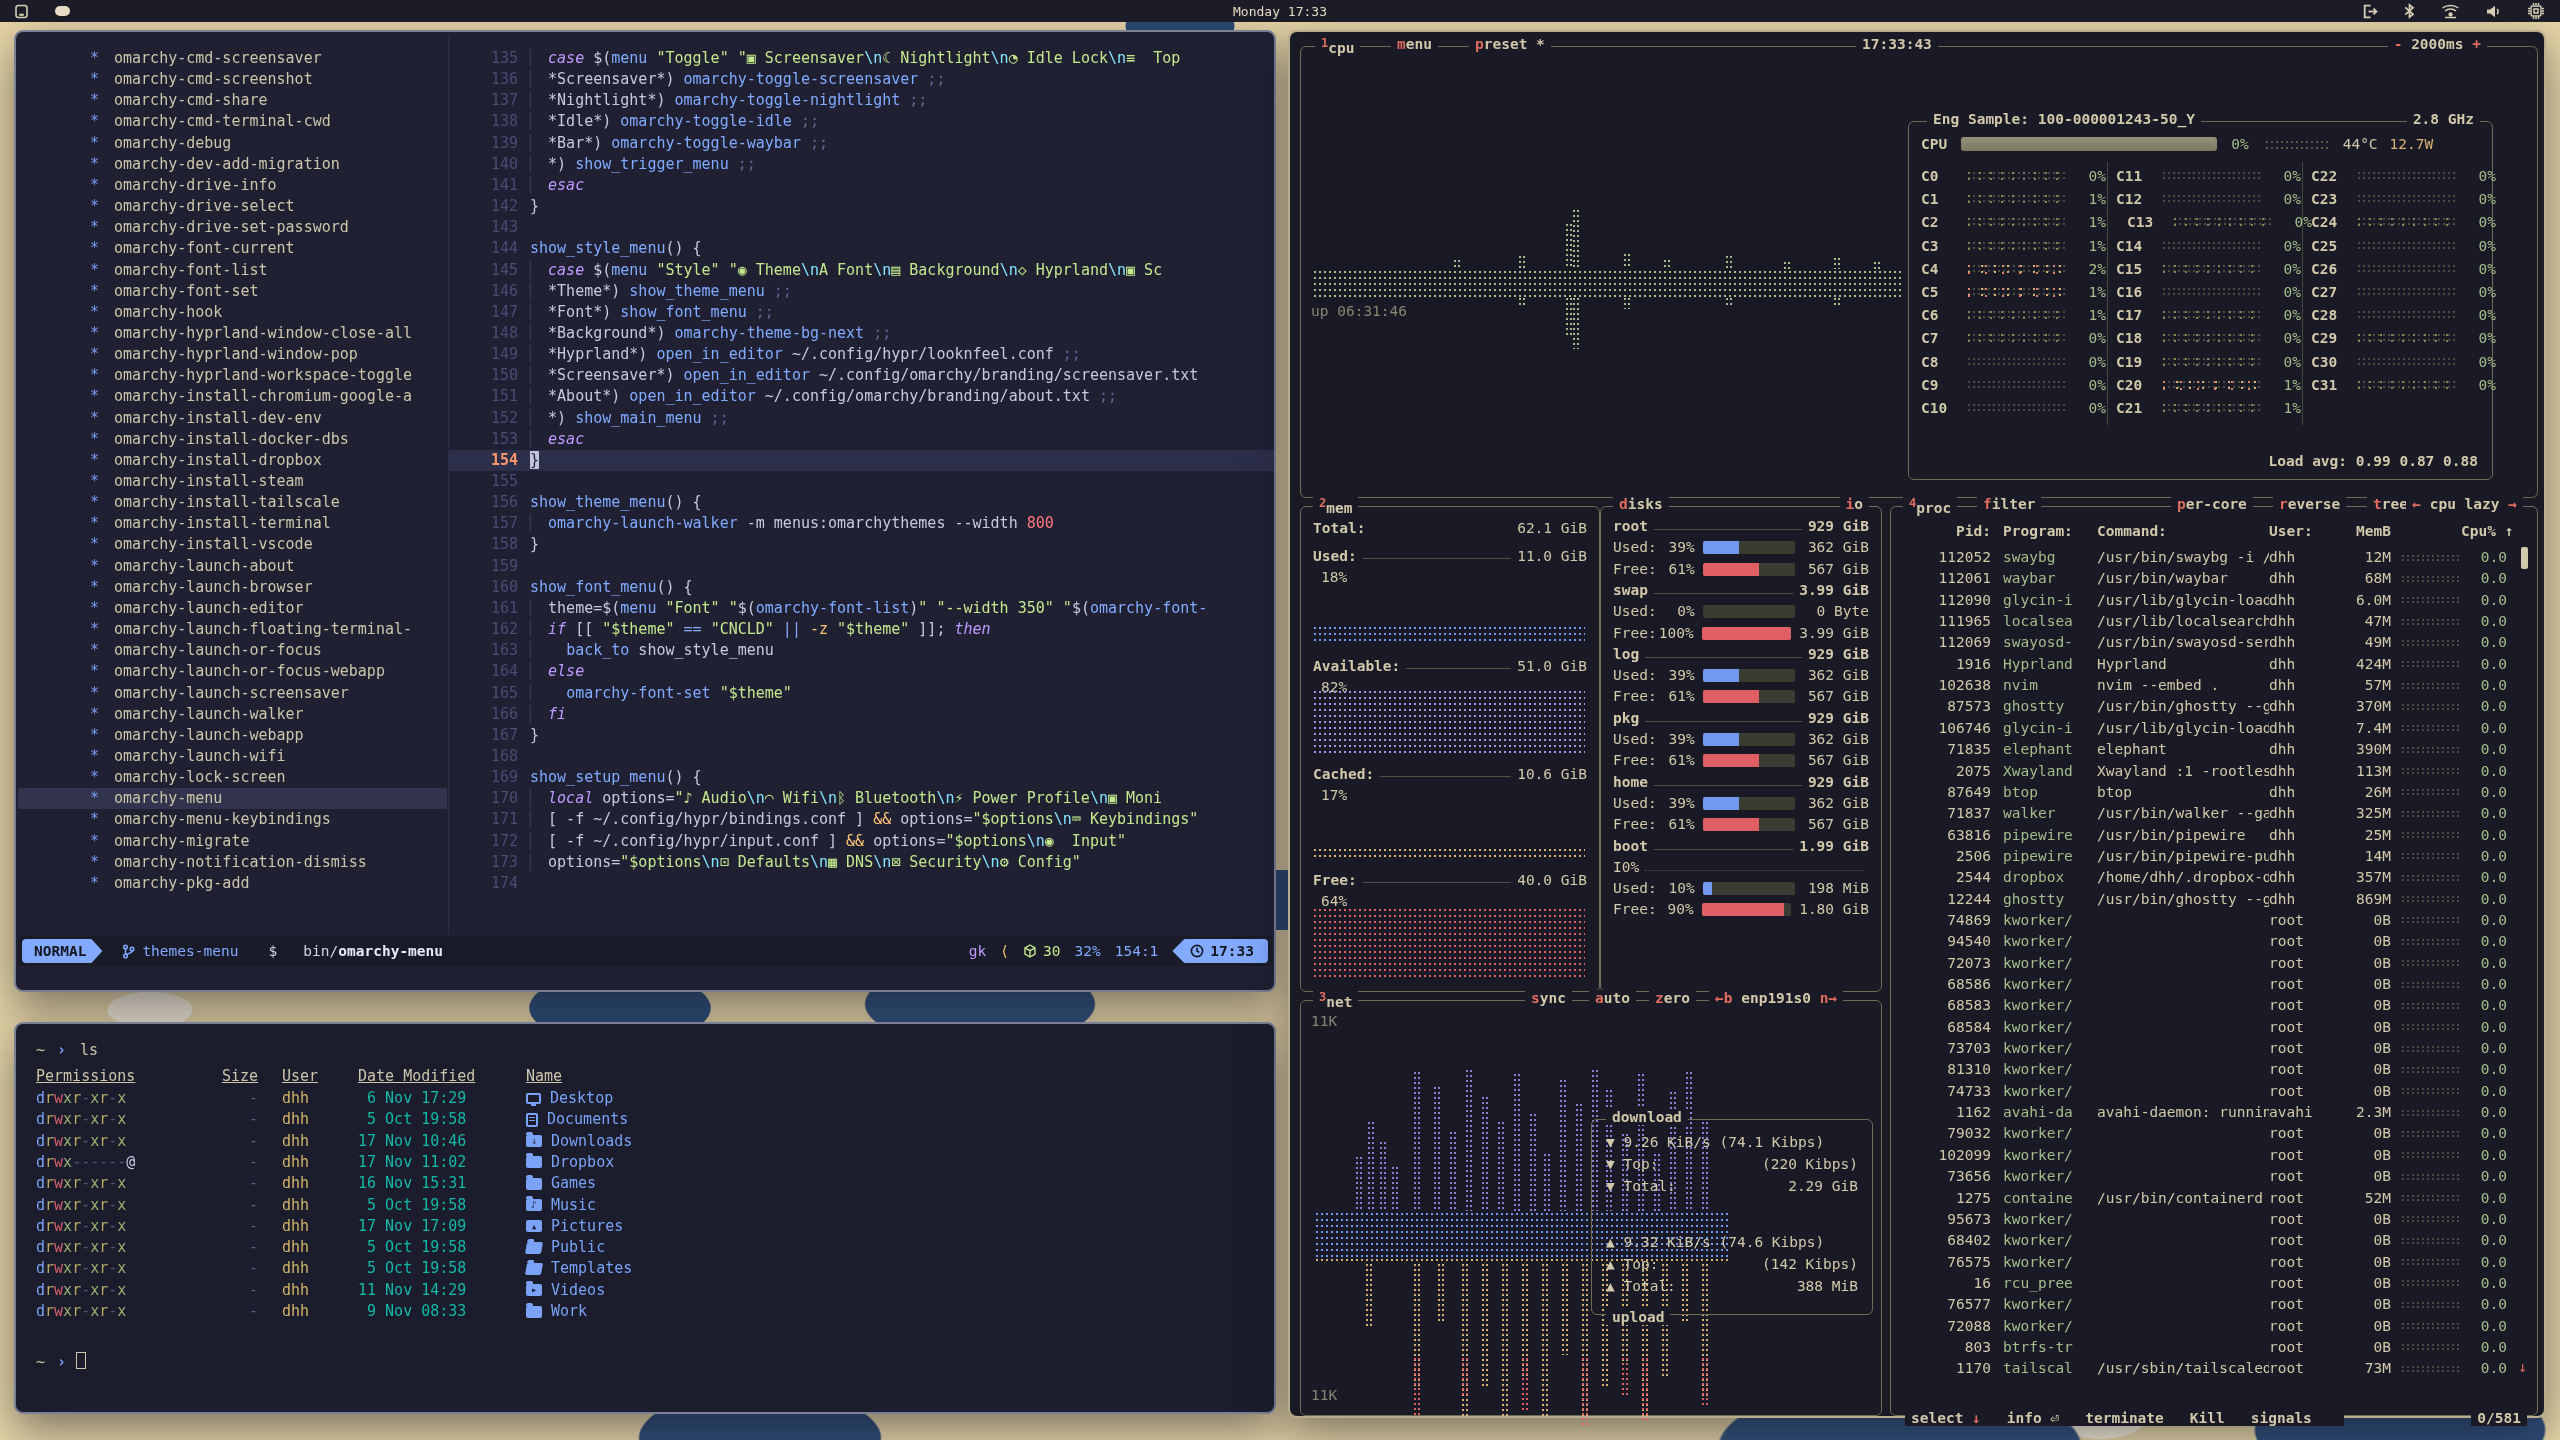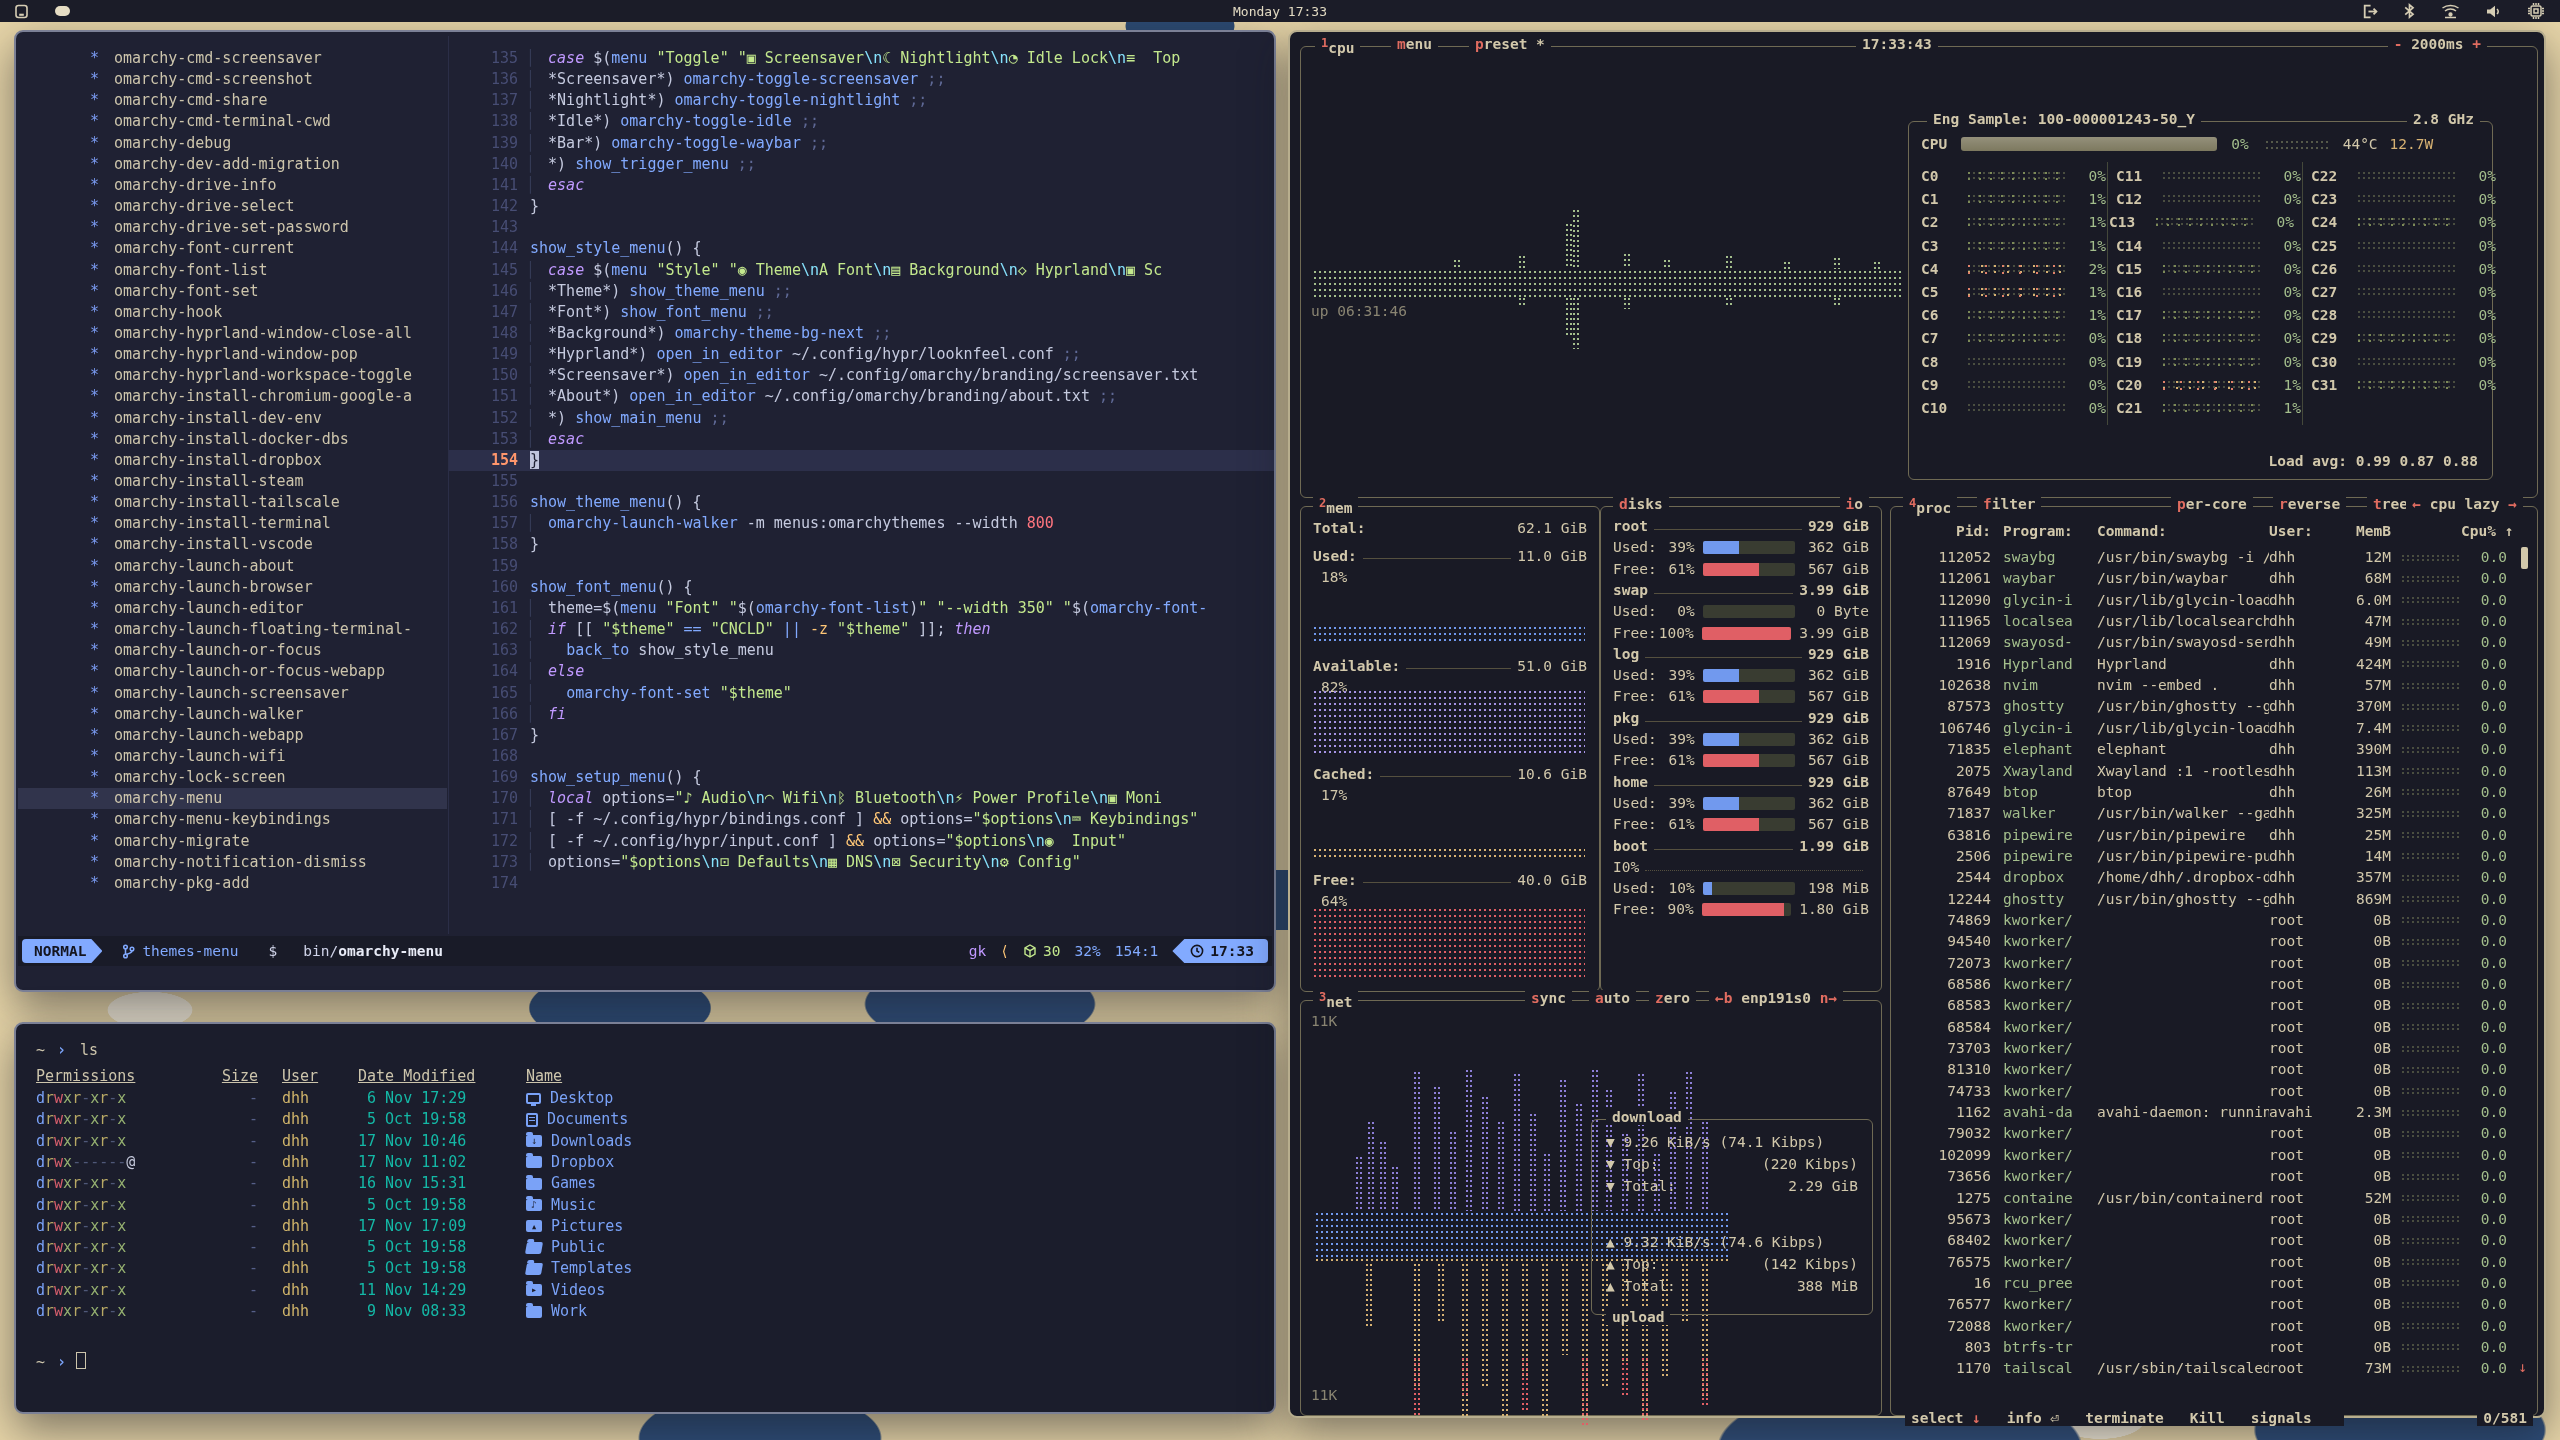--- a/index.html
+++ b/index.html
@@ -442,21 +442,21 @@
           <div class="corerow" style="left: 207px; top: 46px;">
             <span class="corelab" style="width: 40px;">C11</span>
             <span class="cg dim"></span>
             <span class="cpct green">0%</span>
           </div>
           <div class="corerow" style="left: 207px; top: 69.2px;">
             <span class="corelab" style="width: 40px;">C12</span>
             <span class="cg dim"></span>
             <span class="cpct green">0%</span>
           </div>
-          <div class="corerow" style="left: 200px; top: 92.4px;">
+          <div class="corerow" style="left: 218px; top: 92.4px;">
             <span class="corelab" style="width: 40px;">C13</span>
             <span class="cg grn"></span>
             <span class="cpct green">0%</span>
           </div>
           <div class="corerow" style="left: 207px; top: 115.6px;">
             <span class="corelab" style="width: 40px;">C14</span>
             <span class="cg dim"></span>
             <span class="cpct green">0%</span>
           </div>
           <div class="corerow" style="left: 207px; top: 138.8px;">
@@ -857,15 +857,15 @@
         <div class="prow" style="top: 744.55px;"><span class="pc-pid">76575</span><span class="pc-prog">kworker/</span><span class="pc-cmd"></span><span class="pc-user">root</span><span class="pc-mem">0B</span><span class="pc-dots"></span><span class="pc-cpu">0.0</span></div>
         <div class="prow" style="top: 765.9px;"><span class="pc-pid">16</span><span class="pc-prog">rcu_pree</span><span class="pc-cmd"></span><span class="pc-user">root</span><span class="pc-mem">0B</span><span class="pc-dots"></span><span class="pc-cpu">0.0</span></div>
         <div class="prow" style="top: 787.25px;"><span class="pc-pid">76577</span><span class="pc-prog">kworker/</span><span class="pc-cmd"></span><span class="pc-user">root</span><span class="pc-mem">0B</span><span class="pc-dots"></span><span class="pc-cpu">0.0</span></div>
         <div class="prow" style="top: 808.6px;"><span class="pc-pid">72088</span><span class="pc-prog">kworker/</span><span class="pc-cmd"></span><span class="pc-user">root</span><span class="pc-mem">0B</span><span class="pc-dots"></span><span class="pc-cpu">0.0</span></div>
         <div class="prow" style="top: 829.95px;"><span class="pc-pid">803</span><span class="pc-prog">btrfs-tr</span><span class="pc-cmd"></span><span class="pc-user">root</span><span class="pc-mem">0B</span><span class="pc-dots"></span><span class="pc-cpu">0.0</span></div>
         <div class="prow" style="top: 851.3px;"><span class="pc-pid">1170</span><span class="pc-prog">tailscal</span><span class="pc-cmd">/usr/sbin/tailscaled --</span><span class="pc-user">root</span><span class="pc-mem">73M</span><span class="pc-dots"></span><span class="pc-cpu">0.0</span></div>
       </div>
     <div class="scroll-thumb" style="right:9px; top:40px;"></div>
     <span class="red" style="position:absolute; right:10px; bottom:40px;">↓</span>
     <span class="bchip" style="left:14px;" id="procfooter"><span style="margin-right: 26px;">select <span class="red">↓</span></span><span style="margin-right: 26px;">info ⏎</span><span style="margin-right: 26px;">terminate</span><span style="margin-right: 26px;">Kill</span><span style="margin-right: 26px;">signals</span></span>
-    <span class="bchip" style="right:4px;margin-top:20px;">0/581</span>
+    <span class="bchip" style="right:10px;margin-top:20px;">0/581</span>
   </div>
 </div>
 
 </body></html>

